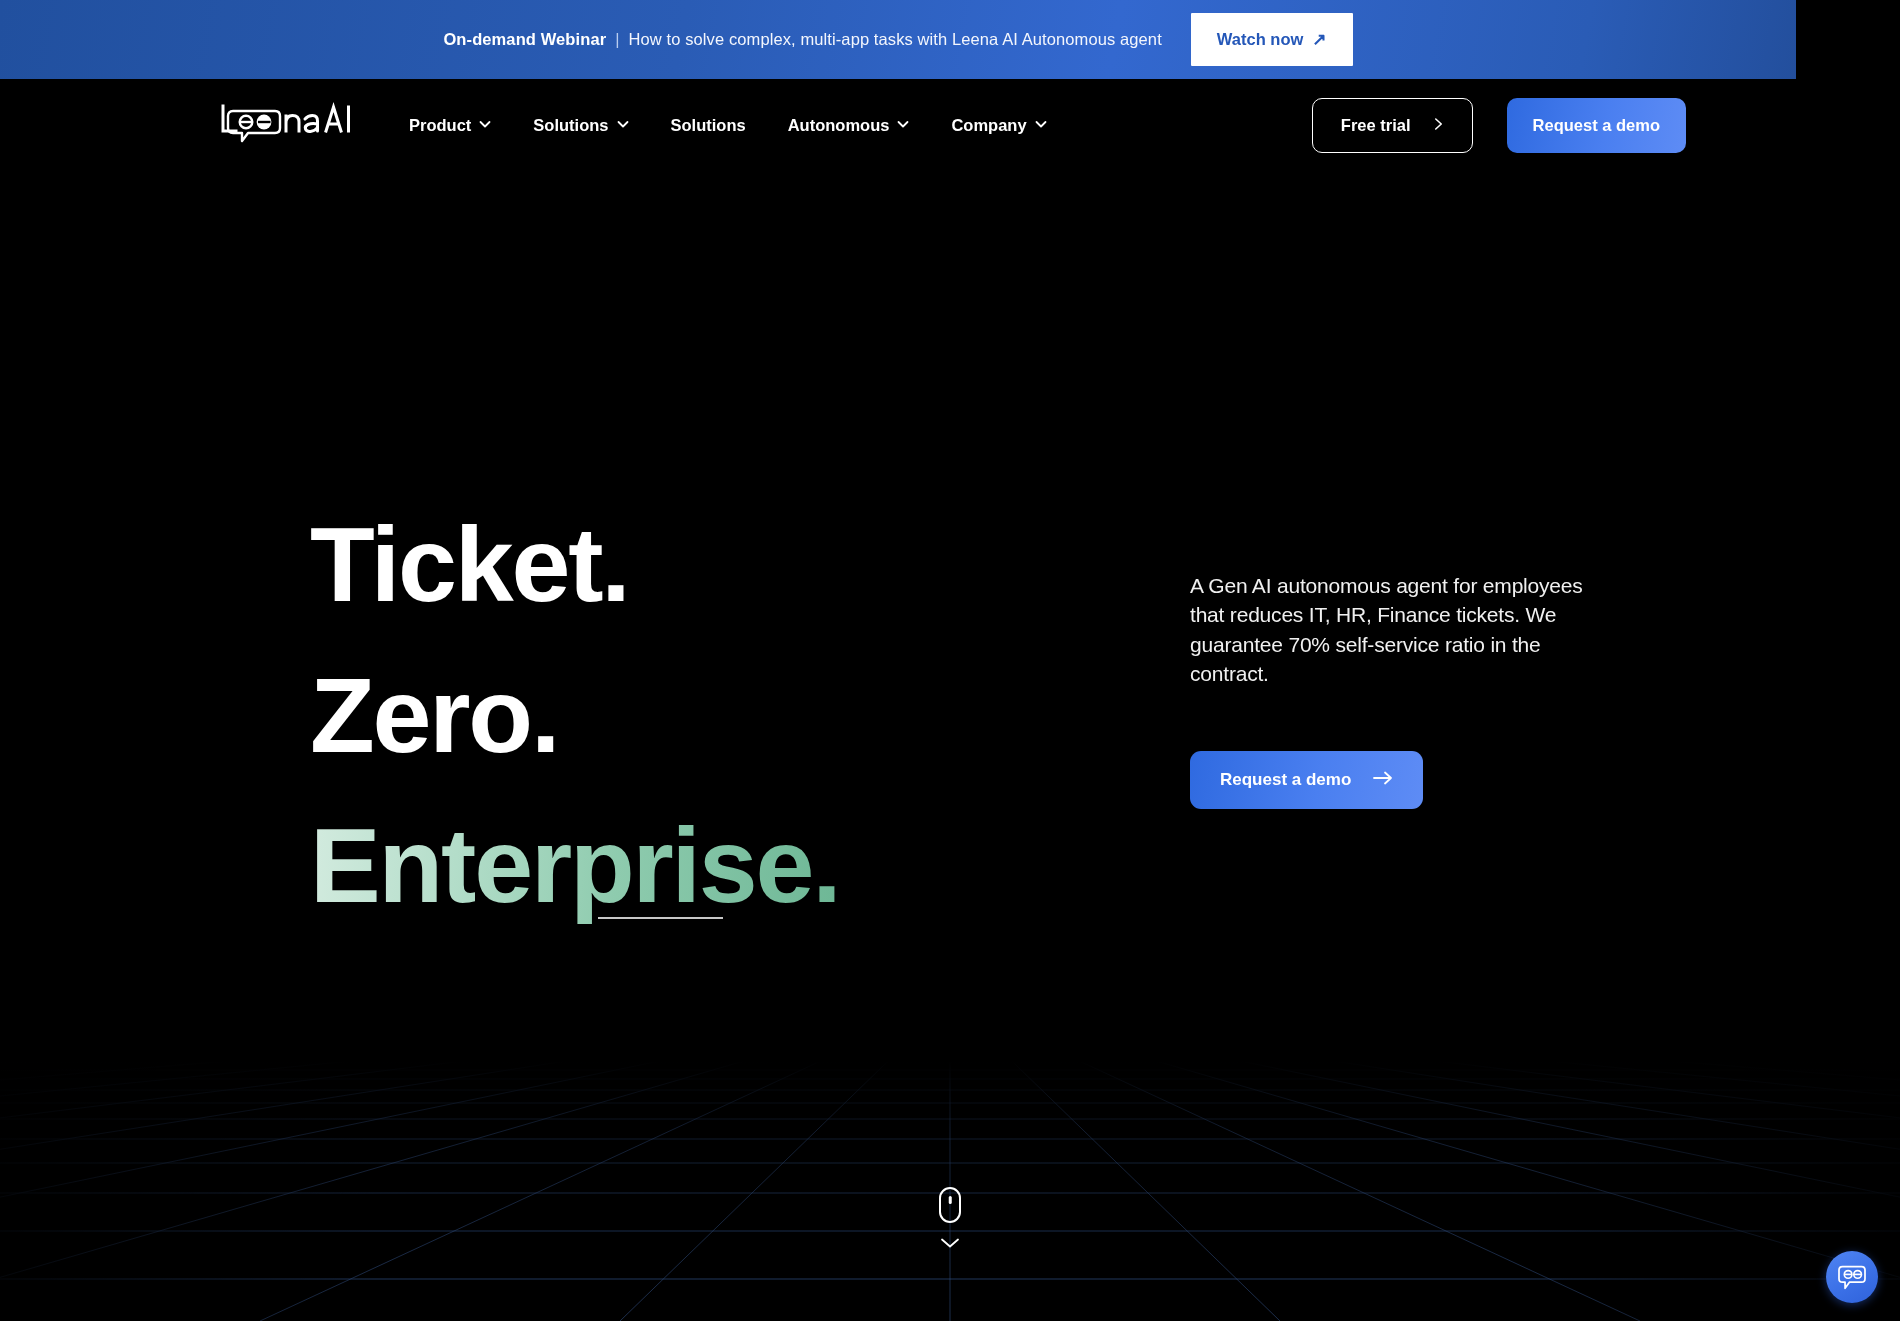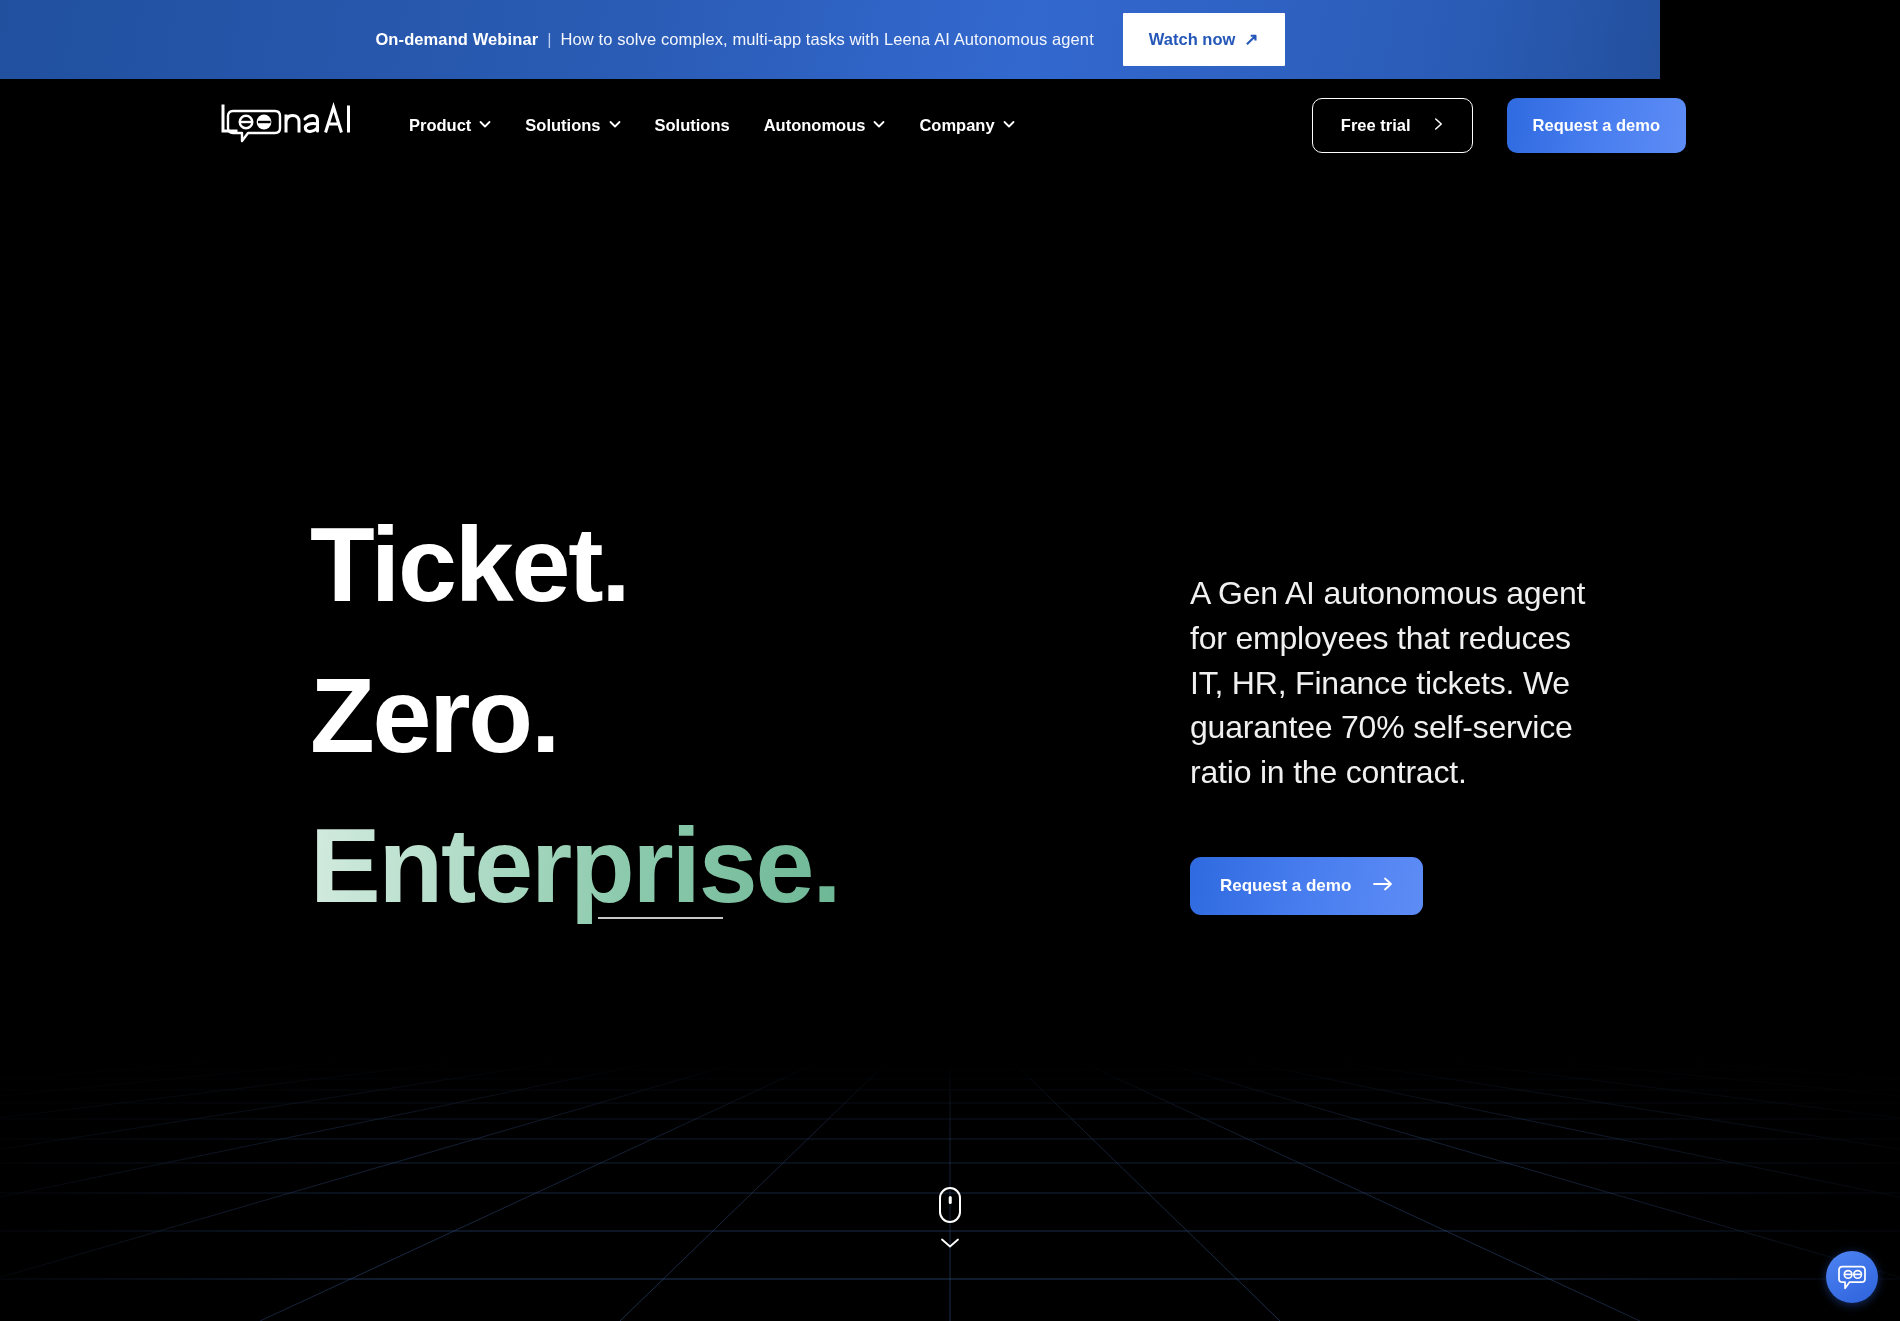--- a/index.html
+++ b/index.html
@@ -6,21 +6,21 @@
   html, body {
     width:1900px; height:1321px;
     background:#000;
     font-family:"Liberation Sans", sans-serif;
     overflow:hidden;
   }
   .page { position:relative; width:1900px; height:1321px; background:#000; overflow:hidden; }
 
   
   .promo-banner{
-    position:absolute; top:0; left:0; width:1660px; height:79px;
+    position:absolute; top:0; left:0; width:1796px; height:79px;
     background:linear-gradient(100deg,#21509f 0%,#2a5cb5 38%,#3368cf 62%,#2a5cb6 88%,#234f9d 100%);
     display:flex; align-items:center; justify-content:center; gap:1px;
     z-index:40;
   }
   .promo-text{ font-size:16.5px; color:#fff; letter-spacing:.1px; white-space:nowrap; display:flex; align-items:center; }
   .promo-strong{ font-weight:700; }
   .promo-sep{ color:#b9cdf0; margin:0 9px; font-weight:300; }
   .promo-rest{ font-weight:400; color:#f3f6fd; }
   .watch-btn{
     margin-left:28px; background:#fff; color:#2457b8; border:none;
@@ -30,21 +30,21 @@
   }
   .watch-btn .arrow-ne{ font-size:17px; line-height:1; display:inline-block; }
 
   
   .navbar{
     position:absolute; top:79px; left:0; width:1900px; height:92px;
     display:flex; align-items:center; z-index:35; background:transparent;
   }
   .logo{ position:absolute; left:220px; top:22px; width:135px; height:44px; }
   .logo svg{ display:block; }
-  .nav-links{ position:absolute; left:392px; top:0; height:92px; display:flex; align-items:center; gap:0;text-align:right; }
+  .nav-links{ position:absolute; left:392px; top:0; height:92px; display:flex; align-items:center; gap:8px;text-align:right; }
   .nav-item{
     display:flex; align-items:center; gap:8px; color:#fff;
     font-size:16.5px; font-weight:700; padding:0 17px; cursor:pointer; white-space:nowrap;
   }
   .chev{ display:inline-block; width:12px; height:12px; position:relative; top:-1px; }
   .chev svg{ display:block; }
   .nav-right{ position:absolute; right:214px; top:0; height:92px; display:flex; align-items:center; gap:34px; }
   .free-trial{
     height:55px; padding:0 28px; border:1.6px solid #fff; border-radius:10px;
     background:#000; color:#fff; font-size:16.5px; font-weight:700;
@@ -70,21 +70,21 @@
     -webkit-background-clip:text; background-clip:text; color:transparent;
     position:relative; display:inline-block;
   }
   .hl-underline{
     position:absolute; left:288px; bottom:22px; width:125px; height:2px;
     background:rgba(255,255,255,.78);
   }
 
   .hero-right{ position:absolute; left:1190px; top:400px; width:420px; }
   .hero-desc{
-    font-size:32px; line-height:1.4; color:#f0f0f0; font-weight:400; letter-spacing:-.2px;
+    font-size:21px; line-height:1.4; color:#f0f0f0; font-weight:400; letter-spacing:-.2px;
   }
   .req-demo-hero{
     margin-top:62px; height:58px; padding:0 30px; border:none; border-radius:11px;
     background:linear-gradient(100deg,#2f6ae0 0%,#4a7ff0 55%,#5e8cf5 100%);
     color:#fff; font-size:17px; font-weight:700; cursor:pointer;
     display:inline-flex; align-items:center; gap:22px;
     font-family:"Liberation Sans", sans-serif;
   }
 
   

